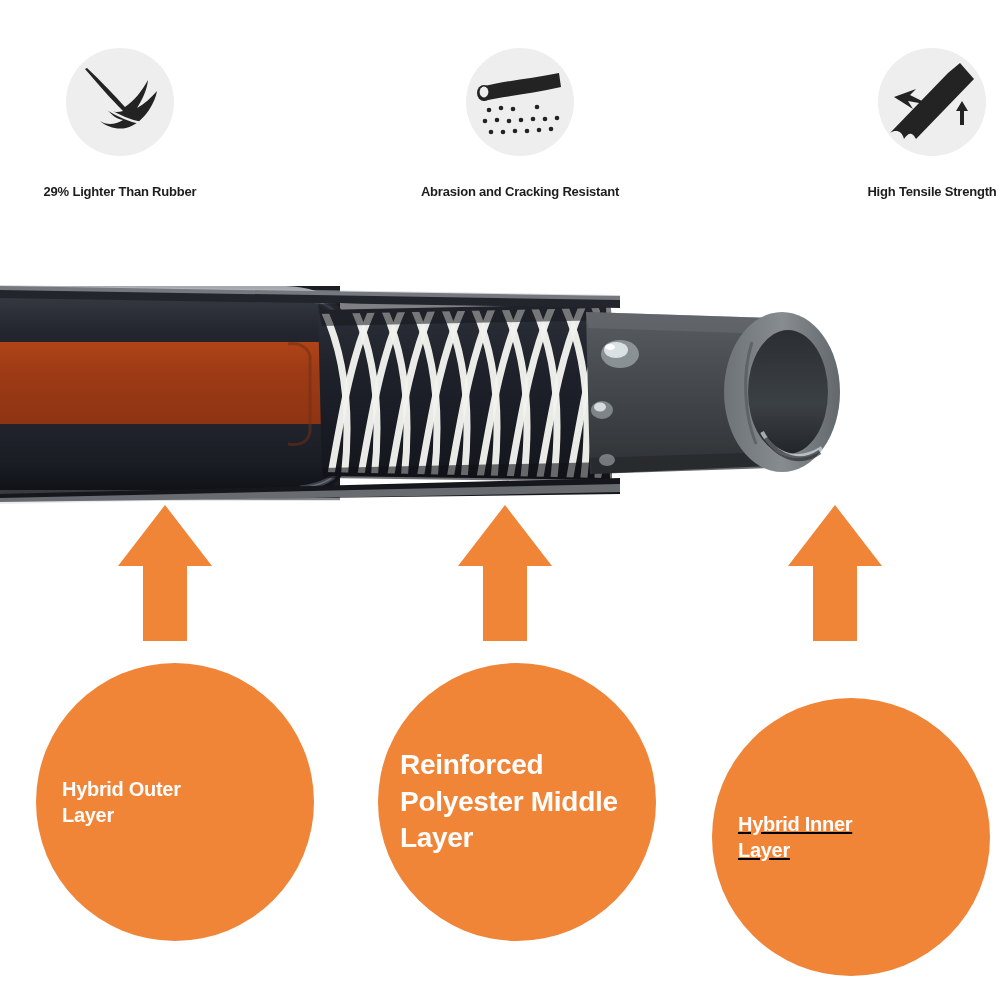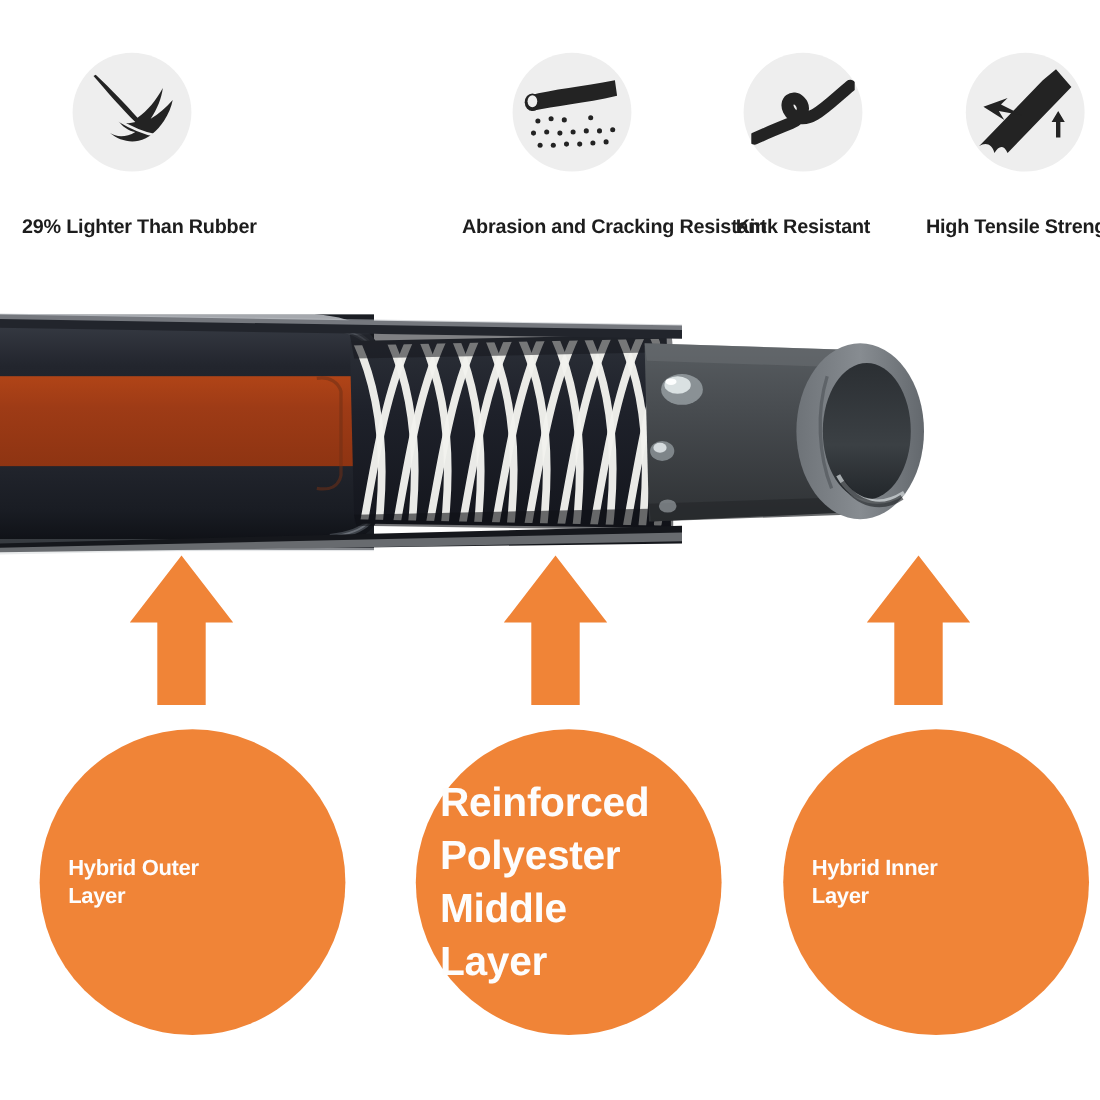--- a/index.html
+++ b/index.html
@@ -34,22 +34,22 @@
     height: 108px;
     margin: 0 auto;
     border-radius: 50%;
     background: #eeeeee;
     display: flex;
     align-items: center;
     justify-content: center;
   }
   .feature-badge svg { display: block; }
   .feature-label {
-    margin-top: 40px;
-    font-size: 18px;
+    margin-top: 28px;
+    font-size: 13px;
     font-weight: 700;
     color: #1d1d1d;
     letter-spacing: -0.2px;
     white-space: nowrap;
   }
 
   
   #hose-figure {
     position: absolute;
     left: 0;
@@ -78,22 +78,22 @@
     color: #fdfdfd;
     font-weight: 700;
     font-size: 20px;
     line-height: 1.30;
     letter-spacing: -0.3px;
     white-space: pre-line;
     padding-left: 26px;
   }
   #bubble-1 { left: 36px;  top: 663px; width: 278px; height: 278px; }
   #bubble-2 { left: 378px; top: 663px; width: 278px; height: 278px; }
-  #bubble-3 { left: 712px; top: 663px; width: 278px; height: 278px; }
-  #bubble-2 .bubble-text { font-size: 37px; padding-left: 22px; }
+  #bubble-3 { left: 712px; top: 698px; width: 278px; height: 278px; text-decoration: underline; }
+  #bubble-2 .bubble-text { font-size: 28px; padding-left: 22px; }
 </style>
 </head>
 <body>
 
 <div id="feature-strip">
 
   <div class="feature-item" id="feature-1" style="left:20px;">
     <div class="feature-badge">
       <span>
         <svg width="86" height="74" viewBox="0 0 86 74">
@@ -134,31 +134,20 @@
               <circle cx="54" cy="68" r="2.3"></circle>
             <circle cx="66" cy="67" r="2.3"></circle>
               <circle cx="78" cy="66" r="2.3"></circle>
           </g>
         </svg>
       </span>
     </div>
     <div class="feature-label">Abrasion and Cracking Resistant</div>
   </div>
 
-  <div class="feature-item" id="feature-4" style="left:630px;">
-    <div class="feature-badge">
-      <span>
-        <svg width="94" height="64" viewBox="0 0 94 64">
-          <path d="M3 56 C16 50 26 46 36 42 C46 38 50 28 44 22 C38 16 30 22 34 30
-                   C38 38 48 40 58 34 C68 28 78 18 90 8" stroke="#232323" stroke-width="11" fill="none" stroke-linecap="round" stroke-linejoin="round"></path>
-        </svg>
-      </span>
-    </div>
-    <div class="feature-label">Kink Resistant</div>
-  </div>
 
   <div class="feature-item" id="feature-5" style="left:832px;">
     <div class="feature-badge">
       <span>
         <svg width="92" height="86" viewBox="0 0 92 86">
           <path d="M74 4 L88 20 L30 80 C26 72 22 74 18 80 C16 72 10 70 4 74 L62 14 Z" fill="#232323"></path>
           <path d="M8 38 L30 30 L24 36 L44 46 L22 42 L27 50 Z" fill="#232323"></path>
           <path d="M70 52 L76 42 L82 52 L78 52 L78 66 L74 66 L74 52 Z" fill="#232323"></path>
         </svg>
       </span>

